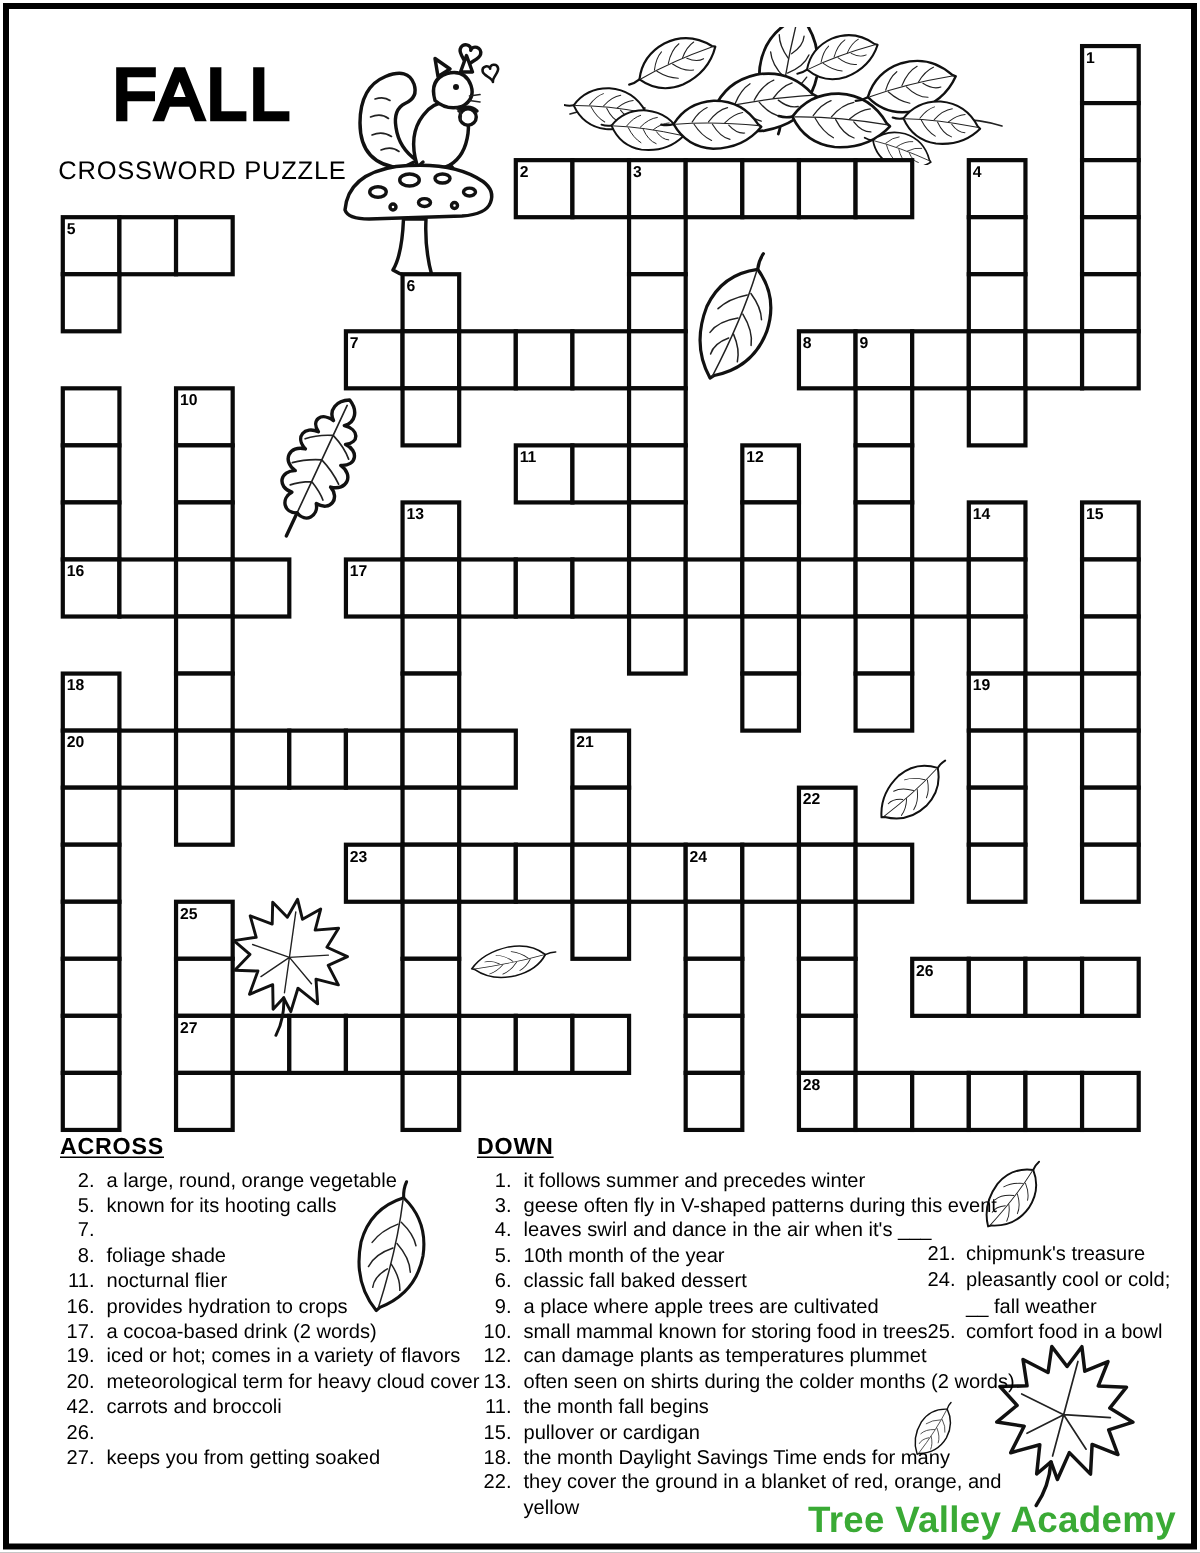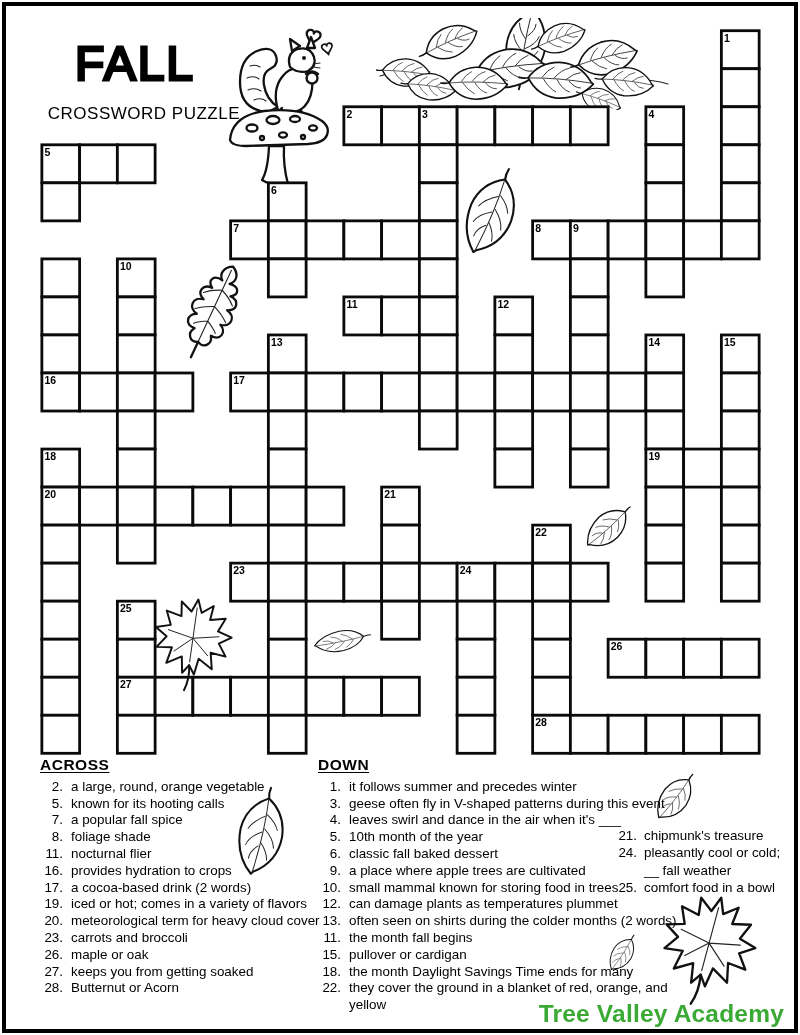--- a/index.html
+++ b/index.html
@@ -3,21 +3,21 @@
 <meta charset="utf-8">
 <style>
   html,body{margin:0;padding:0;background:#9a9a9a;}
   .page{position:relative;width:800px;height:1035px;background:#ffffff;
         font-family:"Liberation Sans",sans-serif;color:#000;overflow:hidden;margin:0 auto;}
   .frame{position:absolute;inset:2px;border:4px solid #000;pointer-events:none;}
 
   .title-block{position:absolute;left:30px;top:24px;width:210px;text-align:center;}
   .title-main{font-size:48px;line-height:56px;font-weight:normal;letter-spacing:2px;
               -webkit-text-stroke:3px #000;margin:12px;}
-  .title-sub{font-size:17px;line-height:20px;font-weight:400;letter-spacing:0.5px;margin-top:1px;text-align:right;}
+  .title-sub{font-size:17px;line-height:20px;font-weight:400;letter-spacing:0.5px;margin-top:1px;}
 
   .grid-wrap{position:absolute;left:40px;top:29px;}
   .cell{fill:#ffffff;stroke:#0a0a0a;stroke-width:2.8px;}
   .cellnum{font-family:"Liberation Sans",sans-serif;font-size:10.5px;font-weight:bold;fill:#000;}
 
   .deco{position:absolute;pointer-events:none;}
   .o{stroke:#111;stroke-width:2.3;stroke-linejoin:round;stroke-linecap:round;}
   .v{stroke:#222;stroke-width:1.1;fill:none;stroke-linecap:round;}
 
   .clue-col{position:absolute;font-size:13.4px;line-height:16.8px;}
@@ -369,21 +369,20 @@
         <div class="clue">
           <span class="cnum">2.</span>
           <span class="ctext">a large, round, orange vegetable</span>
         </div>
         <div class="clue">
           <span class="cnum">5.</span>
           <span class="ctext">known for its hooting calls</span>
         </div>
         <div class="clue">
           <span class="cnum">7.</span>
-          <span class="ctext">a popular fall spice</span>
         </div>
         <div class="clue">
           <span class="cnum">8.</span>
           <span class="ctext">foliage shade</span>
         </div>
         <div class="clue">
           <span class="cnum">11.</span>
           <span class="ctext">nocturnal flier</span>
         </div>
         <div class="clue">
@@ -396,34 +395,29 @@
         </div>
         <div class="clue">
           <span class="cnum">19.</span>
           <span class="ctext">iced or hot; comes in a variety of flavors</span>
         </div>
         <div class="clue">
           <span class="cnum">20.</span>
           <span class="ctext">meteorological term for heavy cloud cover</span>
         </div>
         <div class="clue">
-          <span class="cnum">23.</span>
+          <span class="cnum">42.</span>
           <span class="ctext">carrots and broccoli</span>
         </div>
         <div class="clue">
           <span class="cnum">26.</span>
-          <span class="ctext">maple or oak</span>
         </div>
         <div class="clue">
           <span class="cnum">27.</span>
           <span class="ctext">keeps you from getting soaked</span>
-        </div>
-        <div class="clue">
-          <span class="cnum">28.</span>
-          <span class="ctext">Butternut or Acorn</span>
         </div>
       </div>
   </div>
 
   <div class="clue-col" style="left:316px;top:757px;width:362px">
     <div class="clue-header">DOWN</div>
     <div>
         <div class="clue">
           <span class="cnum">1.</span>
           <span class="ctext">it follows summer and precedes winter</span>

